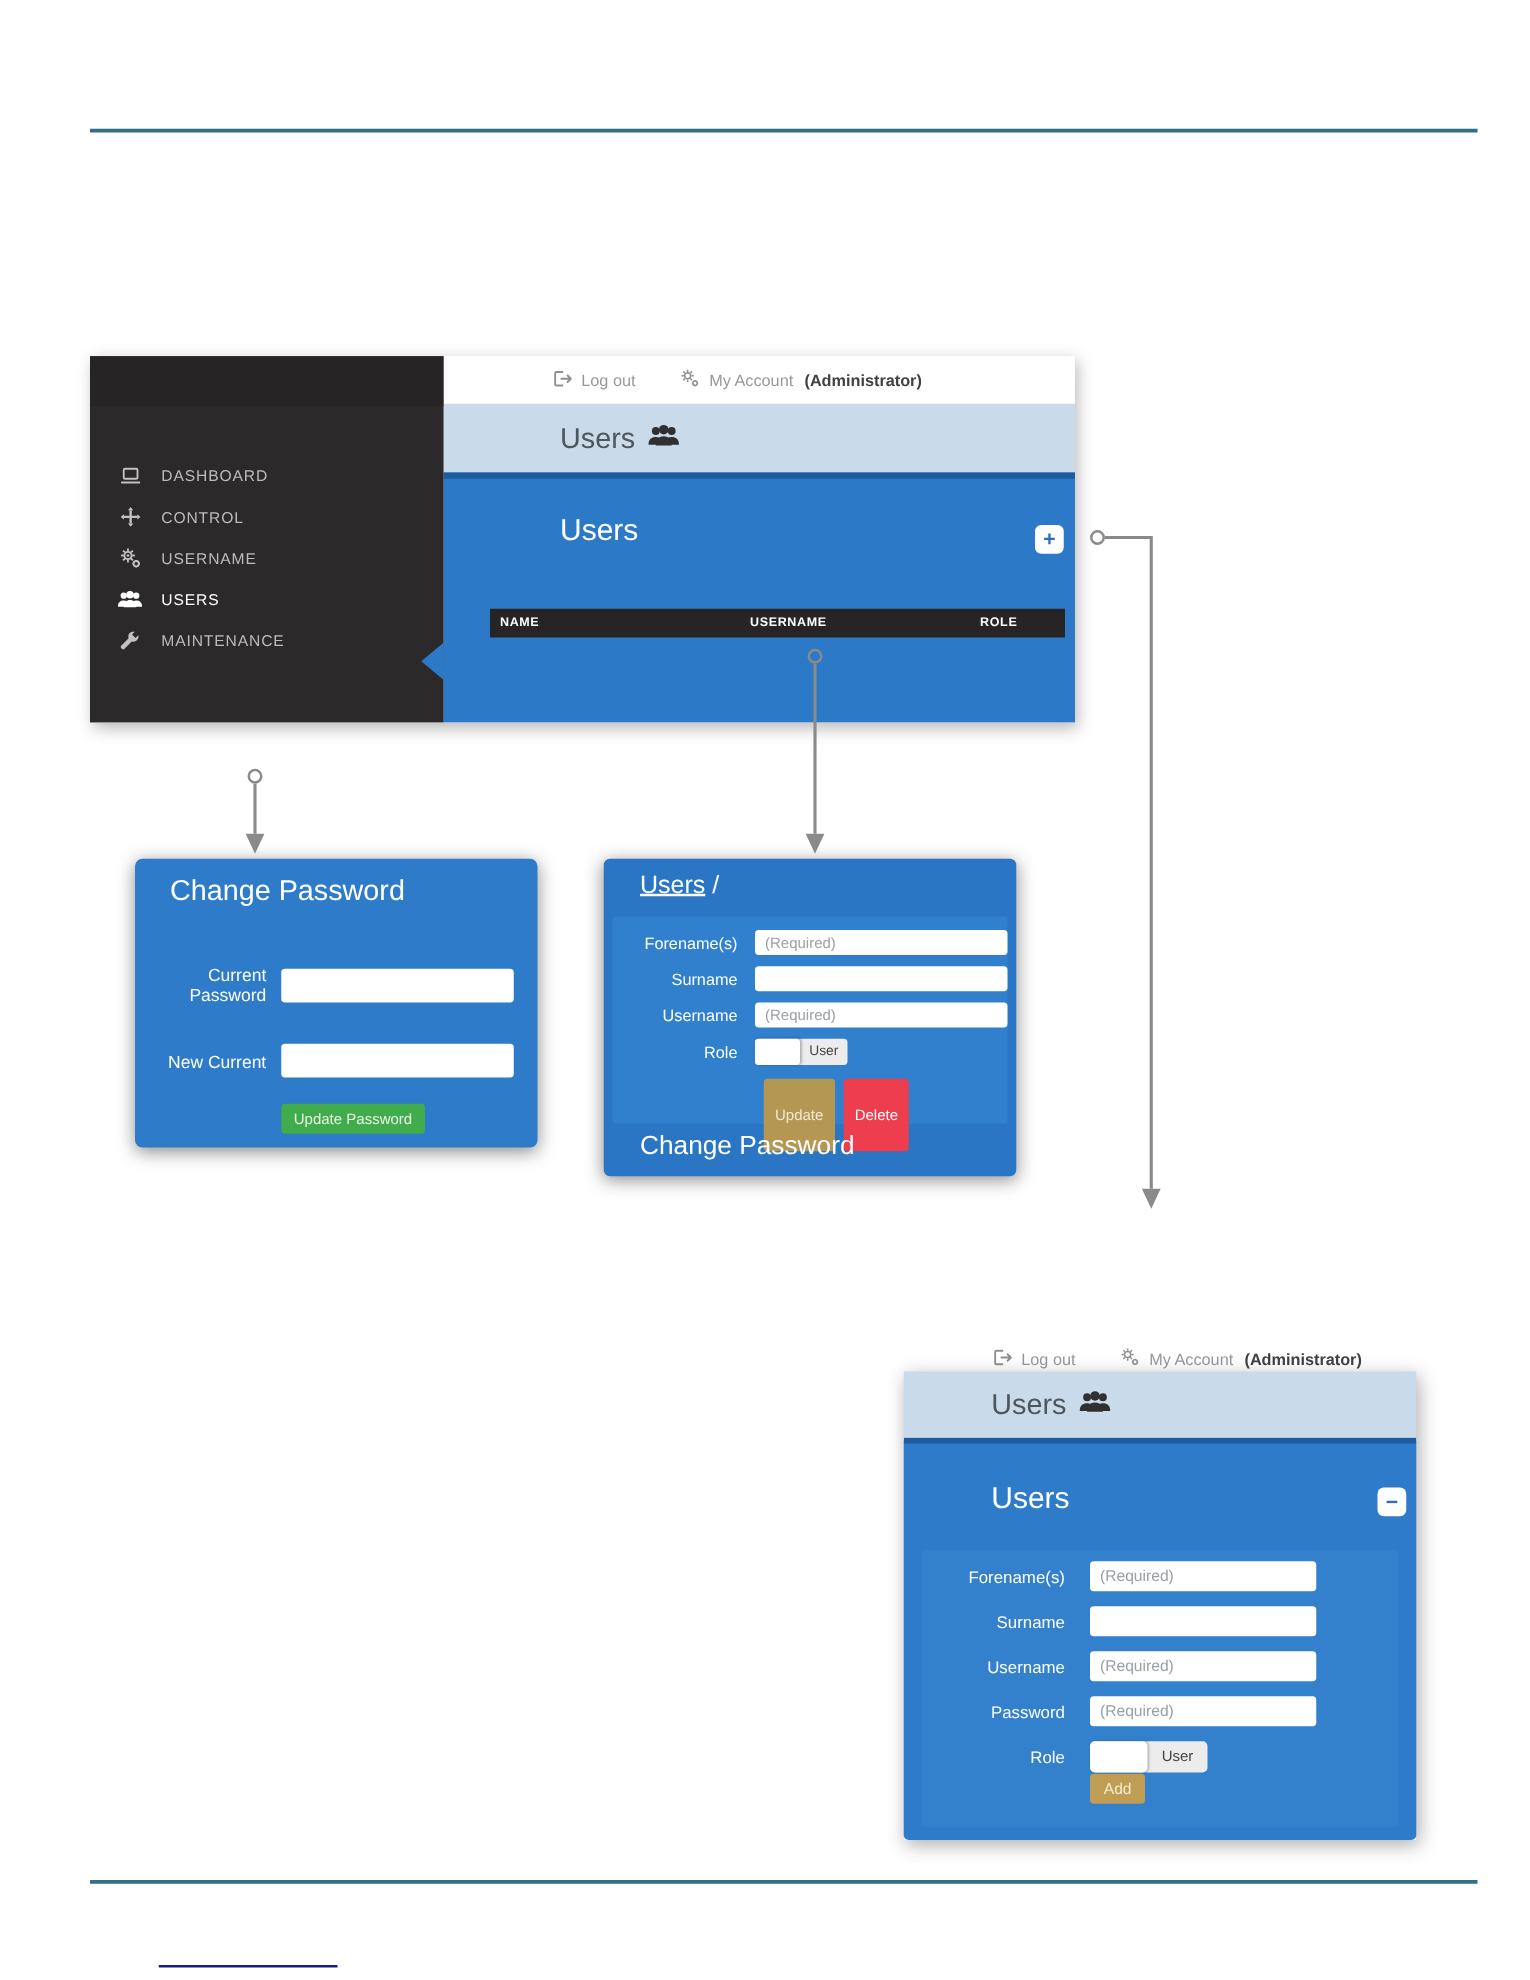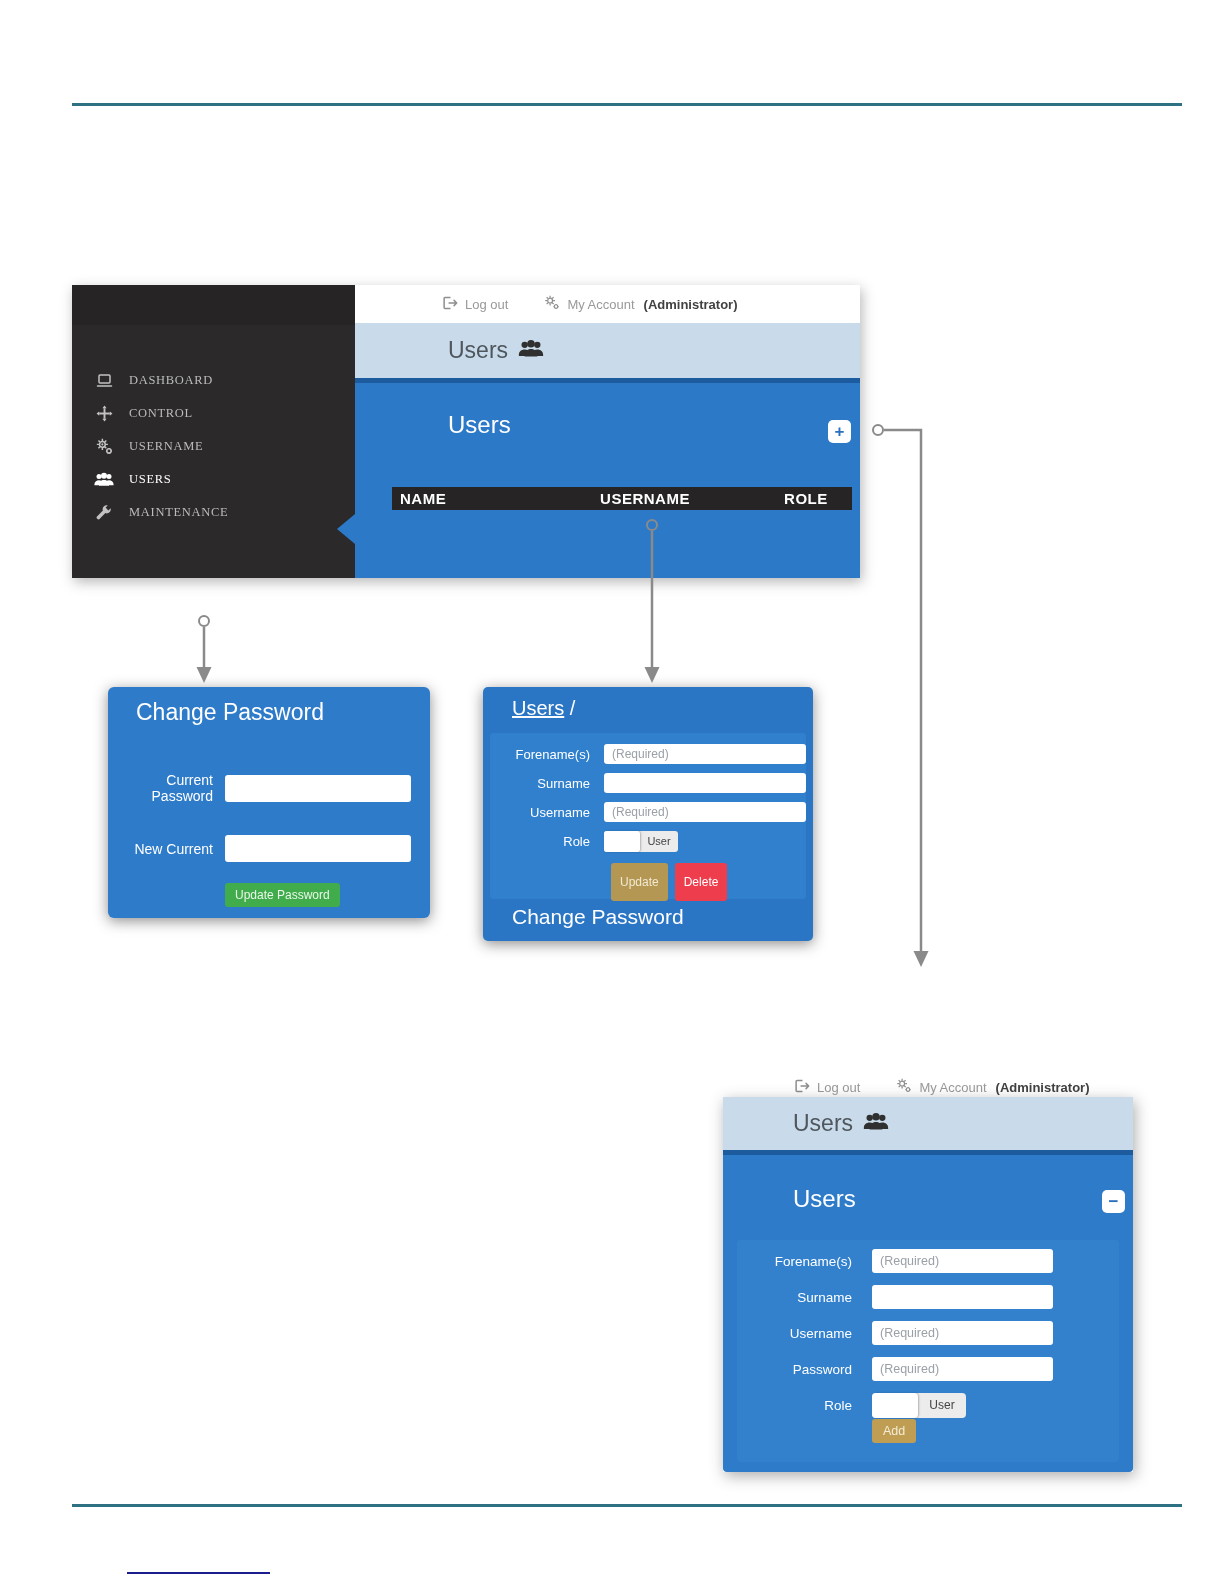--- a/index.html
+++ b/index.html
@@ -16,41 +16,41 @@
            box-shadow:2px 4px 12px rgba(50,50,50,.35); }
   .sidebar { position:absolute; left:0; top:0; width:283px; height:293px; background:#2b292a; }
   .sb-top { height:40px; background:#262425; }
   .sb-logo { height:54px; background:#413f40; display:flex; align-items:center; justify-content:center; gap:8px; }
   .logo-text { text-align:center; color:#fff; line-height:1; }
   .brand { font-size:25px; font-weight:800; letter-spacing:-.5px; }
   .brand sup { font-size:9px; vertical-align:10px; }
   .site { display:block; font-size:9px; font-weight:bold; letter-spacing:3px; color:#f2f2f2; margin-top:3px; }
   .sb-menu { margin-top:39px; }
   .sb-item { display:flex; align-items:center; height:33px; padding-left:20px; gap:13px;
-             color:#bcbcbc; font-size:12.5px; letter-spacing:.7px; cursor:pointer;font-family:Liberation Serif, serif; }
+             color:#bcbcbc; font-size:12.5px; letter-spacing:.7px; cursor:pointer; }
   .sb-item.active { color:#ffffff; }
   .sb-ic { width:24px; display:flex; justify-content:center; }
   .active-notch { position:absolute; right:0; top:229px; width:0; height:0;
                   border-right:18px solid #2c79c8; border-top:15px solid transparent; border-bottom:15px solid transparent; }
 
   .s1-right { position:absolute; left:283px; top:0; width:505px; height:293px; }
   .account-row { display:flex; align-items:center; gap:36px; height:38px; padding-left:88px;
                  font-size:13px; color:#999; background:#fff; }
   .acct-group { display:flex; align-items:center; gap:7px; cursor:pointer; }
   .acct-group b { color:#414141; margin-left:2px; }
   .band { height:55px; background:#c9dbea; display:flex; align-items:center; gap:10px; padding-left:93px; }
   .band-title { font-size:23px; font-weight:300; color:#4f565c; }
   .panel1 { position:relative; height:195px; background:#2c79c8; border-top:5px solid #1d5b9f; }
   .panel1 h2 { position:absolute; left:93px; top:28px; margin:0; font-size:24px; font-weight:300; color:#fff; }
   .sq-btn { position:absolute; width:23px; height:23px; border:none; border-radius:5px; background:#fff;
             color:#2b6fbd; font-size:17px; font-weight:bold; line-height:23px; text-align:center; padding:0; cursor:pointer; }
   .panel1 .sq-btn { right:9px; top:37px; }
   .table { position:absolute; left:37px; top:104px; width:460px; }
   .thead, .trow { display:grid; grid-template-columns:43.5% 40% 16.5%; align-items:center; }
-  .thead { background:#262424; color:#fff; font-size:15px; font-weight:bold; letter-spacing:.5px; height:23px; }
+  .thead { background:#262424; color:#fff; font-size:10px; font-weight:bold; letter-spacing:.5px; height:23px; }
   .trow  { background:#3c84d3; color:#fff; font-size:13px; height:28px; cursor:pointer; }
   .thead span, .trow span { padding-left:8px; }
 
   
   .cp-panel { position:absolute; left:108px; top:687px; width:322px; height:231px; background:#2e7bc9;
               border-radius:6px; box-shadow:0 3px 14px rgba(30,30,30,.5); }
   .cp-panel h2 { position:absolute; left:28px; top:12px; margin:0; font-size:23px; font-weight:300; color:#fff; }
   .cp-row { position:absolute; left:10px; display:flex; align-items:center; }
   .cp-row label { display:inline-block; width:95px; text-align:right; color:#fff; font-size:14px; line-height:16px; }
   .cp-row input { width:170px; height:27px; margin-left:12px; border:none; border-radius:3px; padding:0 8px;
@@ -70,21 +70,21 @@
   .eu-row input { width:186px; height:20px; margin-left:14px; border:none; border-radius:3px; padding:0 8px;
                   font-size:12px; font-family:inherit; }
   .eu-r1 { top:11px; } .eu-r2 { top:40px; } .eu-r3 { top:69px; } .eu-r4 { top:98px; }
   .toggle { display:inline-block; margin-left:14px; width:74px; height:21px; background:#ececec;
             border-radius:3px; position:relative; cursor:pointer; }
   .toggle .knob { position:absolute; left:0; top:0; width:36px; height:21px; background:#fff; border-radius:3px;
                   box-shadow:1px 0 2px rgba(0,0,0,.25); }
   .toggle .tlabel { position:absolute; right:0; top:0; width:38px; height:21px; line-height:21px; text-align:center;
                     font-size:11px; color:#444; }
   .eu-btns { position:absolute; left:121px; top:130px; display:flex; gap:7px; }
-  .tan-btn { background:#b49753; color:#f1e9d2; border:none; border-radius:3px; font-size:12px; padding:12px 9px;
+  .tan-btn { background:#b49753; color:#f1e9d2; border:none; border-radius:3px; font-size:12px; padding:22px 9px;
              cursor:pointer; font-family:inherit; }
   .red-btn { background:#ee3d4d; color:#fff; border:none; border-radius:3px; font-size:12px; padding:4px 9px;
              cursor:pointer; font-family:inherit; }
   .eu-cp { position:absolute; left:29px; top:218px; margin:0; font-size:21px; font-weight:300; color:#fff; }
 
   
   .account-row-2 { position:absolute; left:795px; top:1072px; height:30px; padding-left:0; background:transparent; }
   .shot2 { position:absolute; left:723px; top:1097px; width:410px; height:375px;
            box-shadow:2px 4px 14px rgba(50,50,50,.4); }
   .shot2 .band { height:53px; padding-left:70px; }

